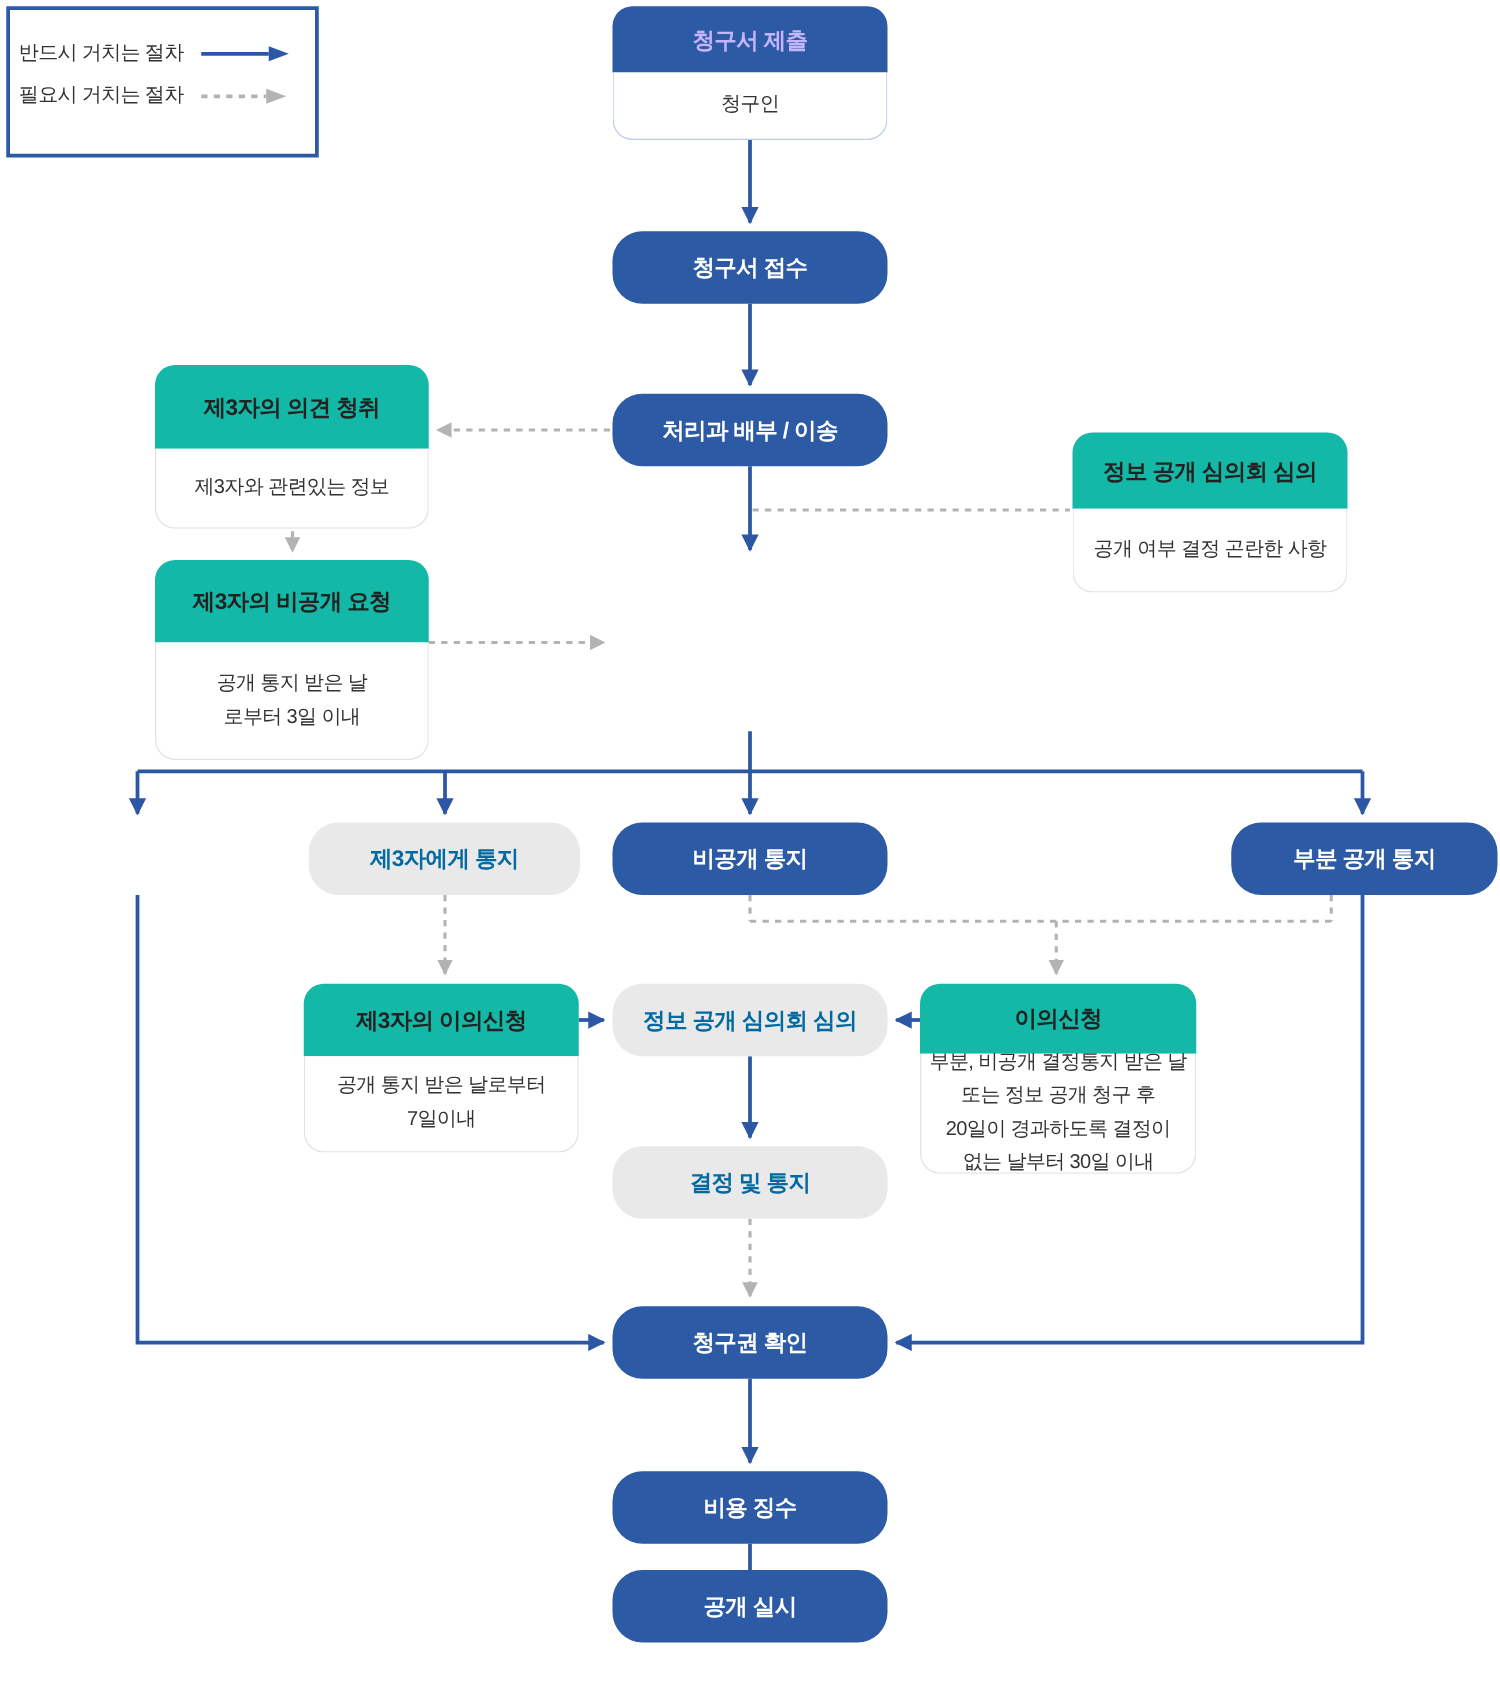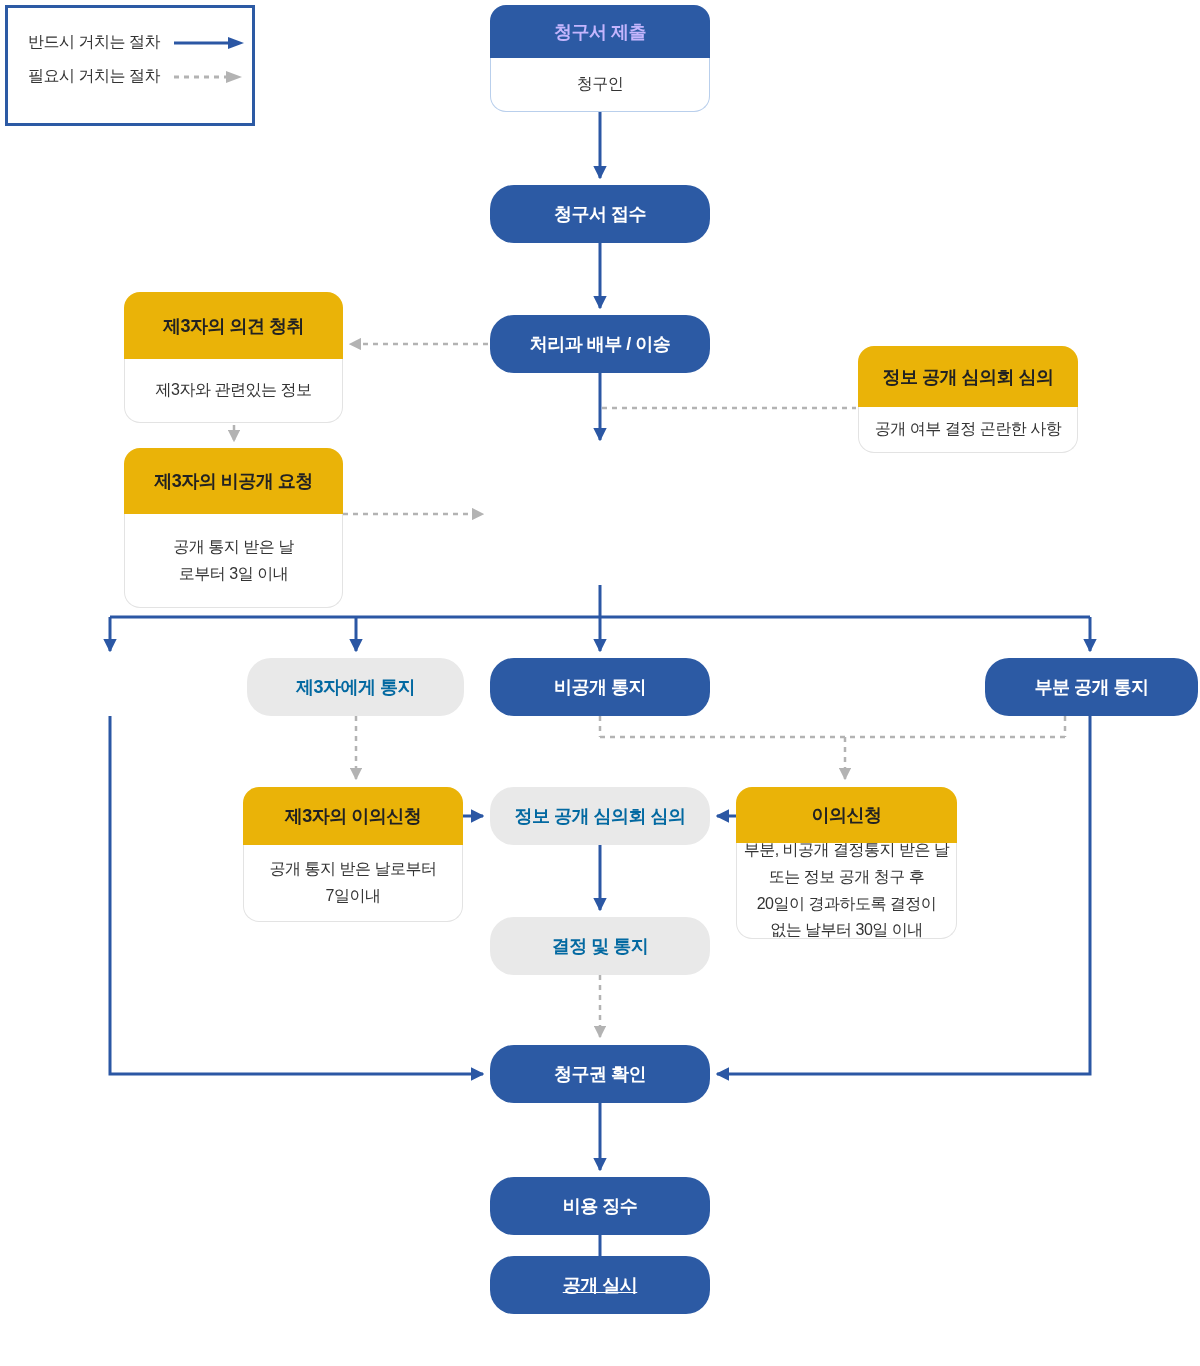--- a/index.html
+++ b/index.html
@@ -7,33 +7,33 @@
     position:relative; width:1200px; height:1366px; background:#ffffff;
     font-family:"Liberation Sans", sans-serif; overflow:hidden;
   }
   .connectors { position:absolute; left:0; top:0; width:1200px; height:1366px; }
 
   
   .legend {
     position:absolute; left:5px; top:5px; width:250px; height:121px;
     border:3px solid #2c5aa4; background:#ffffff; box-sizing:border-box;
     display:flex; flex-direction:column; justify-content:flex-start;
-    padding:24px 0 0 20px; gap:13px;
+    padding:24px 0 0 7px; gap:13px;
   }
   .legend-row { display:flex; align-items:center; gap:12px; }
   .legend-label { font-size:16px; color:#333333; font-weight:500; letter-spacing:-0.5px; }
 
   
   .node { position:absolute; border-radius:16px; box-sizing:border-box; }
   .node-header {
     display:flex; align-items:center; justify-content:center;
     border-radius:16px 16px 0 0; font-weight:700; font-size:18px; letter-spacing:-0.5px;
   }
   .node-header.blue { background:#2c5aa4; color:#c4b5fd; }
-  .node-header.gray { background:#eab308; color:#222222; }
+  .node-header.gray { background:#14b8a6; color:#222222; }
   .node-body {
     background:#ffffff; border-radius:0 0 16px 16px;
     display:flex; align-items:center; justify-content:center; text-align:center;
     font-size:16px; color:#333333; white-space:pre-line; line-height:1.68;
     box-sizing:border-box; letter-spacing:-0.5px;
   }
   .node-body.blue-border { border:1px solid #b9cfec; border-top:none; }
   .node-body.gray-border { border:1px solid #e3e3e3; border-top:none; }
 
   
@@ -119,21 +119,21 @@
 
   <div class="pill blue" style="left:490px; top:315px; width:220px;">처리과 배부 / 이송</div>
 
   <div class="node" style="left:124px; top:292px; width:219px;">
     <div class="node-header gray" style="height:67px;">제3자의 의견 청취</div>
     <div class="node-body gray-border" style="height:64px;">제3자와 관련있는 정보</div>
   </div>
 
   <div class="node" style="left:858px; top:346px; width:220px;">
     <div class="node-header gray" style="height:61px;">정보 공개 심의회 심의</div>
-    <div class="node-body gray-border" style="height:46px;">공개 여부 결정 곤란한 사항</div>
+    <div class="node-body gray-border" style="height:67px;">공개 여부 결정 곤란한 사항</div>
   </div>
 
   <div class="node" style="left:490px; top:447px; width:220px;">
   </div>
 
   <div class="node" style="left:124px; top:448px; width:219px;">
     <div class="node-header gray" style="height:66px;">제3자의 비공개 요청</div>
     <div class="node-body gray-border" style="height:94px;">공개 통지 받은 날
 로부터 3일 이내</div>
   </div>
@@ -157,15 +157,15 @@
 20일이 경과하도록 결정이
 없는 날부터 30일 이내</div>
   </div>
 
   <div class="pill blue" style="left:490px; top:1045px; width:220px;">청구권 확인</div>
 
   <div class="pill gray" style="left:490px; top:917px; width:220px;">결정 및 통지</div>
 
   <div class="pill blue" style="left:490px; top:1177px; width:220px;">비용 징수</div>
 
-  <div class="pill blue" style="left:490px; top:1256px; width:220px;text-decoration:underline;">공개 실시</div>
+  <div class="pill blue" style="left:490px; top:1256px; width:220px;">공개 실시</div>
 
 </div>
 
 </body></html>

